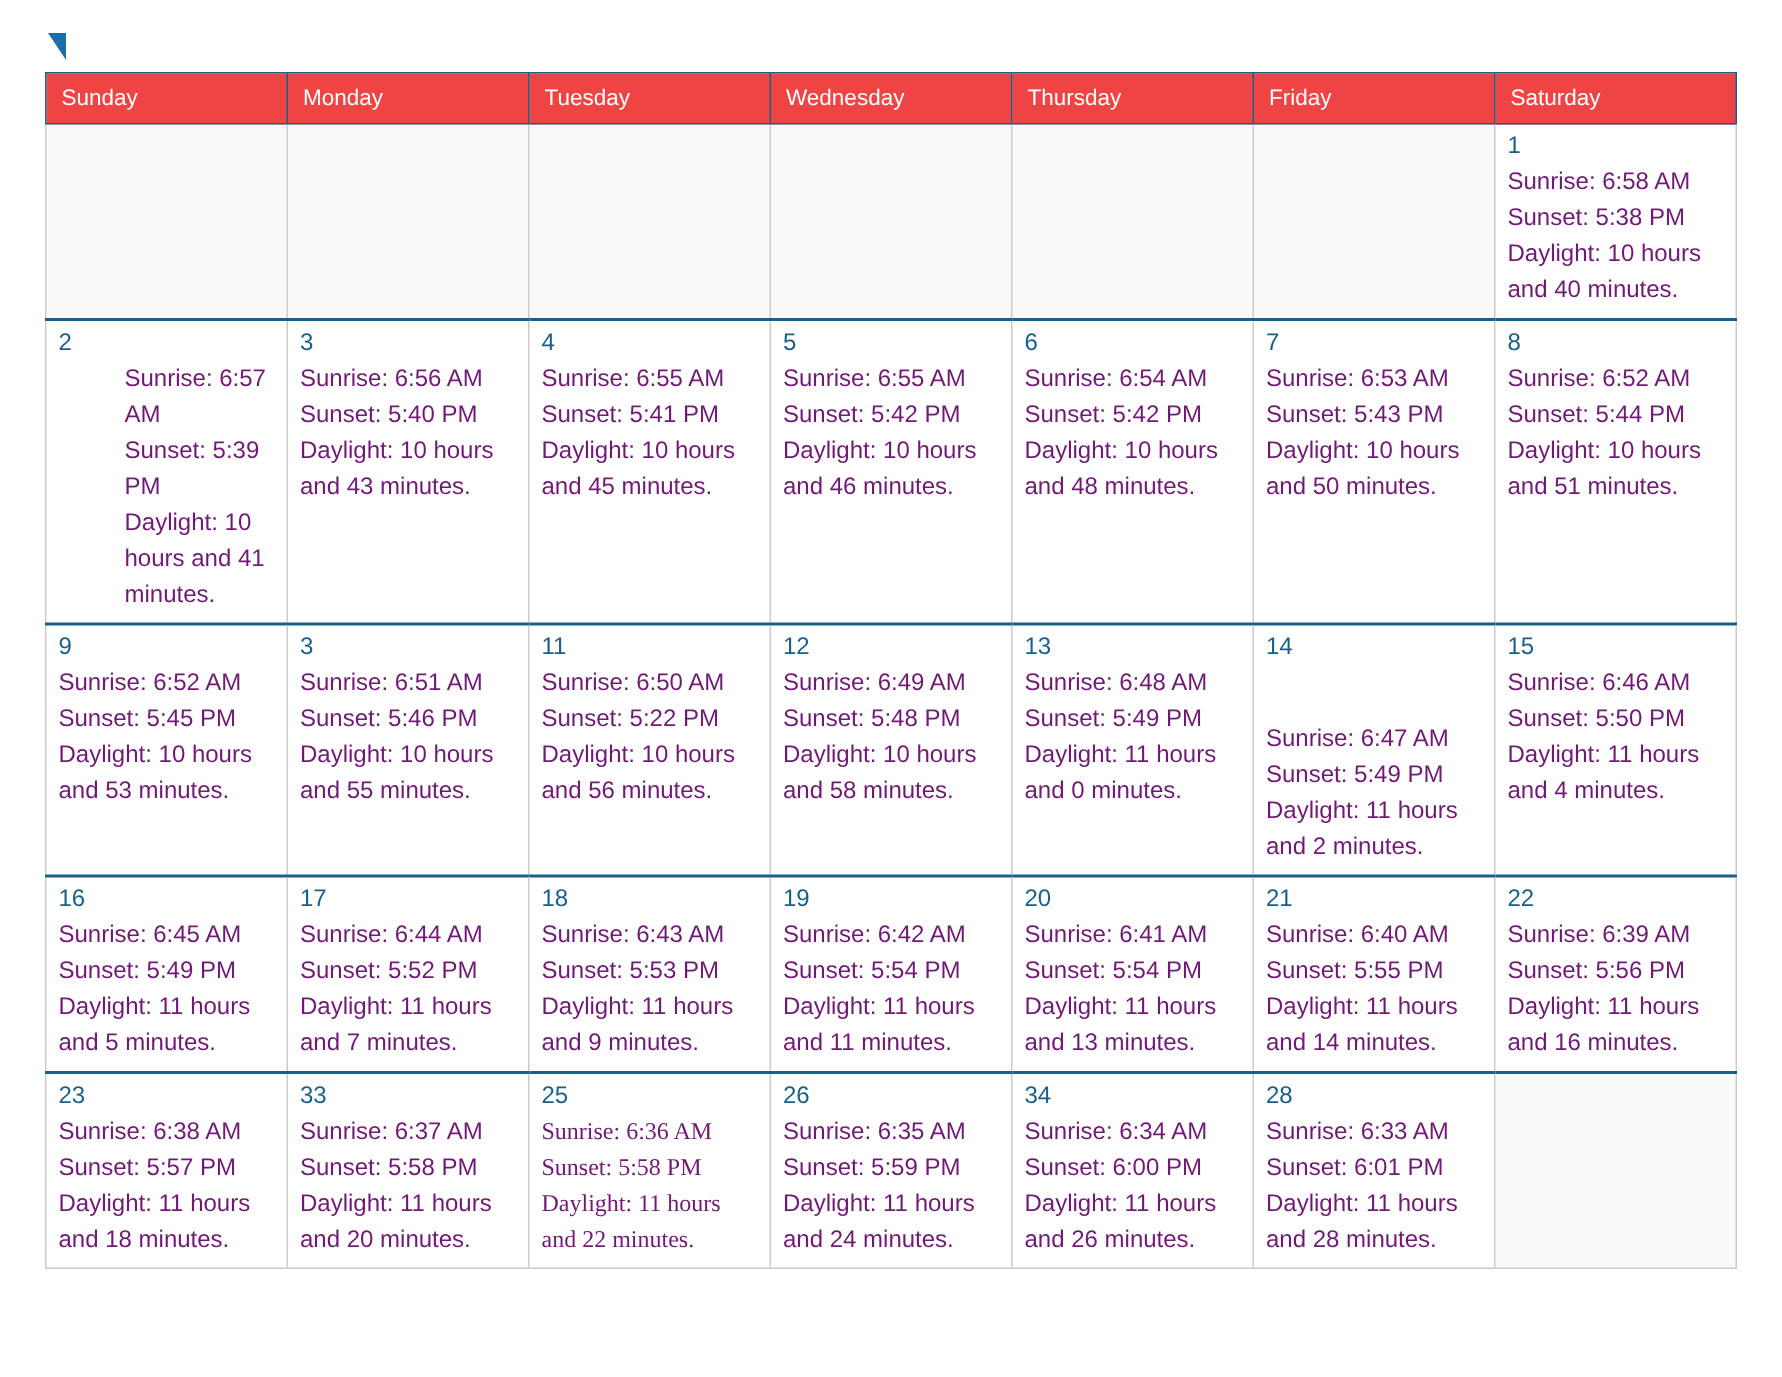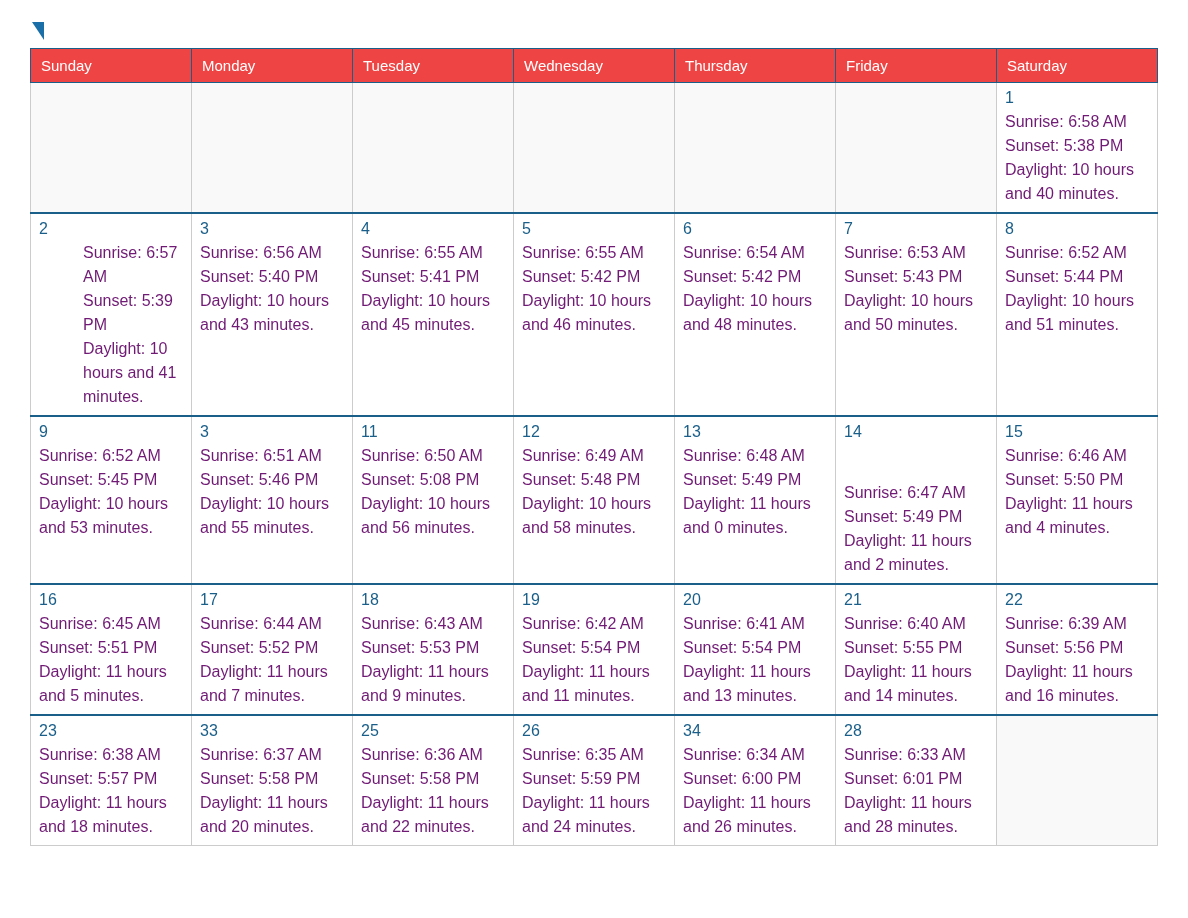--- a/index.html
+++ b/index.html
@@ -200,21 +200,21 @@
         </td>
         <td>
           <span class="day-num">3</span>
           <div class="day-info" style="white-space: pre-line;">Sunrise: 6:51 AM
 Sunset: 5:46 PM
 Daylight: 10 hours and 55 minutes.</div>
         </td>
         <td>
           <span class="day-num">11</span>
           <div class="day-info" style="white-space: pre-line;">Sunrise: 6:50 AM
-Sunset: 5:08 PM
+Sunset: 5:22 PM
 Daylight: 10 hours and 56 minutes.</div>
         </td>
         <td>
           <span class="day-num">12</span>
           <div class="day-info" style="white-space: pre-line;">Sunrise: 6:49 AM
 Sunset: 5:48 PM
 Daylight: 10 hours and 58 minutes.</div>
         </td>
         <td>
           <span class="day-num">13</span>
@@ -232,21 +232,21 @@
           <span class="day-num">15</span>
           <div class="day-info" style="white-space: pre-line;">Sunrise: 6:46 AM
 Sunset: 5:50 PM
 Daylight: 11 hours and 4 minutes.</div>
         </td>
       </tr>
       <tr class="row-divider">
         <td>
           <span class="day-num">16</span>
           <div class="day-info" style="white-space: pre-line;">Sunrise: 6:45 AM
-Sunset: 5:51 PM
+Sunset: 5:49 PM
 Daylight: 11 hours and 5 minutes.</div>
         </td>
         <td>
           <span class="day-num">17</span>
           <div class="day-info" style="white-space: pre-line;">Sunrise: 6:44 AM
 Sunset: 5:52 PM
 Daylight: 11 hours and 7 minutes.</div>
         </td>
         <td>
           <span class="day-num">18</span>
@@ -287,21 +287,21 @@
 Daylight: 11 hours and 18 minutes.</div>
         </td>
         <td>
           <span class="day-num">33</span>
           <div class="day-info" style="white-space: pre-line;">Sunrise: 6:37 AM
 Sunset: 5:58 PM
 Daylight: 11 hours and 20 minutes.</div>
         </td>
         <td>
           <span class="day-num">25</span>
-          <div class="day-info" style="white-space: pre-line;">Sunrise: 6:36 AM
+          <div class="day-info" style="white-space: pre-line; font-family: Liberation Serif, serif;">Sunrise: 6:36 AM
 Sunset: 5:58 PM
 Daylight: 11 hours and 22 minutes.</div>
         </td>
         <td>
           <span class="day-num">26</span>
           <div class="day-info" style="white-space: pre-line;">Sunrise: 6:35 AM
 Sunset: 5:59 PM
 Daylight: 11 hours and 24 minutes.</div>
         </td>
         <td>

